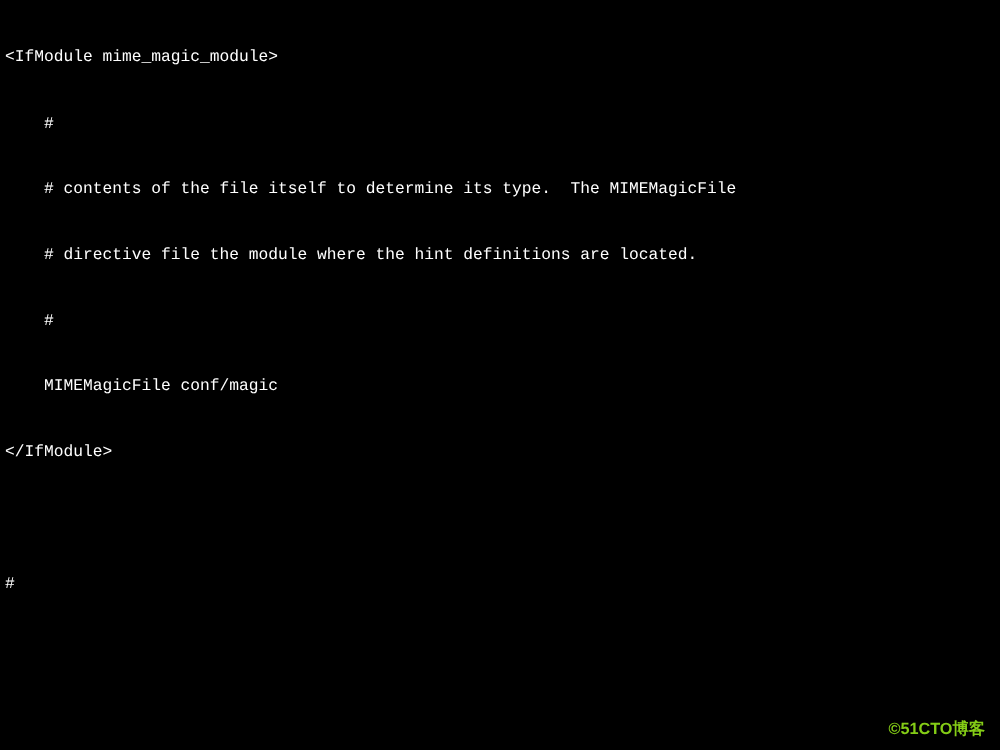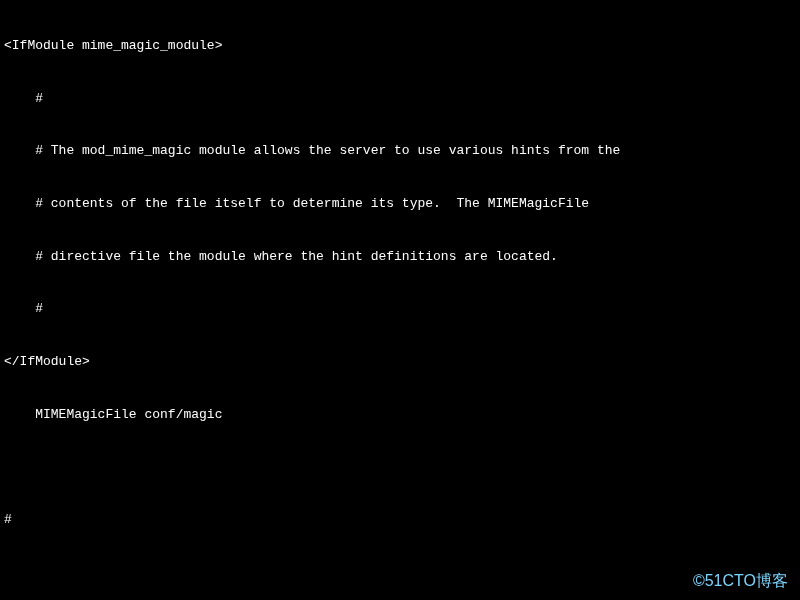--- a/index.html
+++ b/index.html
@@ -23,37 +23,37 @@
       white-space: pre;
     }
     .line {
       display: block;
       min-height: 1.35em;
     }
     .watermark {
       position: absolute;
       bottom: 8px;
       right: 12px;
-      color: #7dd3fc;
+      color: #84cc16;
       font-family: sans-serif;
-      font-size: 16px;
+      font-size: 13px;
+      font-weight: bold;
     }
   </style>
 </head>
 <body>
 
 <div class="terminal">
   <span class="line">&lt;IfModule mime_magic_module&gt;</span>
   <span class="line">    #</span>
-  <span class="line">    # The mod_mime_magic module allows the server to use various hints from the</span>
   <span class="line">    # contents of the file itself to determine its type.  The MIMEMagicFile</span>
   <span class="line">    # directive file the module where the hint definitions are located.</span>
   <span class="line">    #</span>
+  <span class="line">    MIMEMagicFile conf/magic</span>
   <span class="line">&lt;/IfModule&gt;</span>
-  <span class="line">    MIMEMagicFile conf/magic</span>
   <span class="line"></span>
   <span class="line">#</span>
   
   
   
   
   
   
   
   

